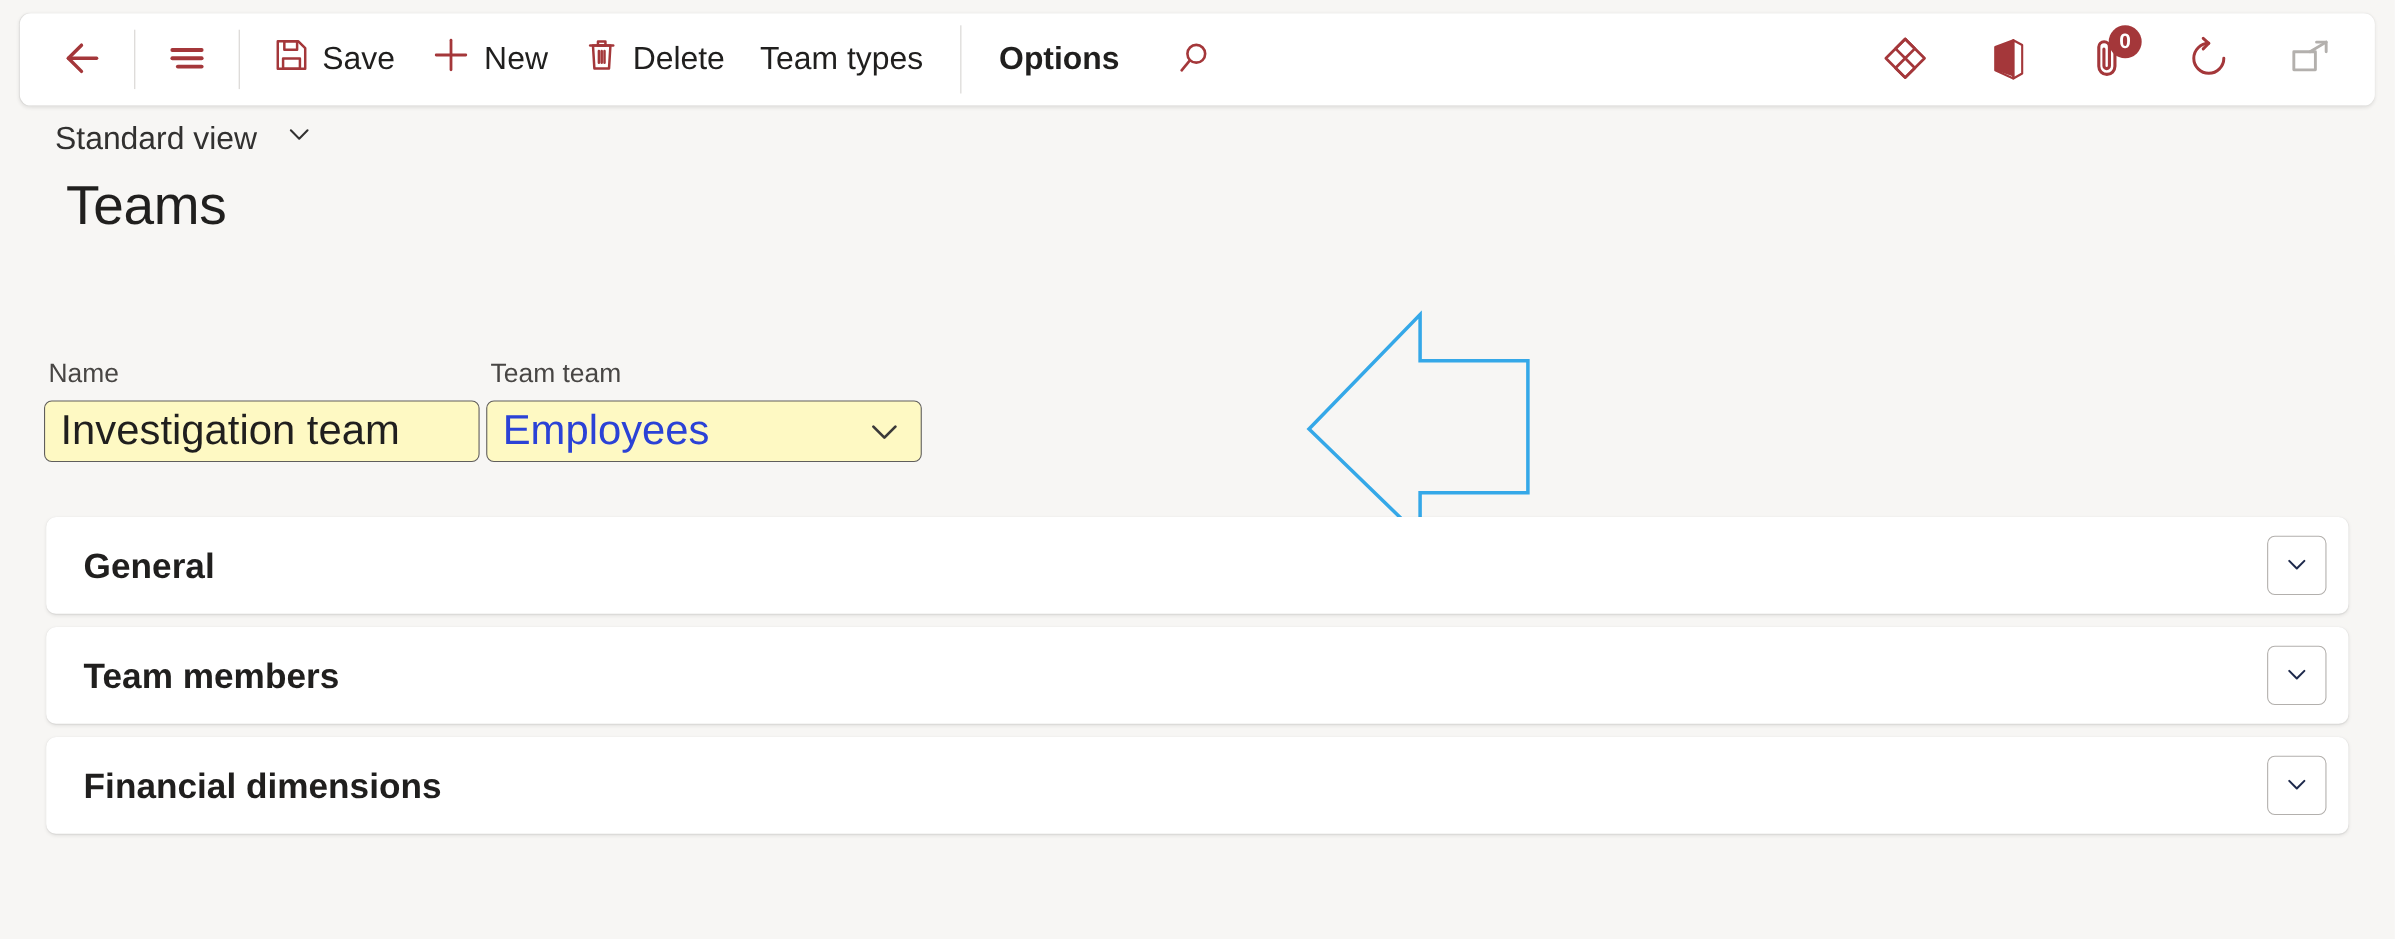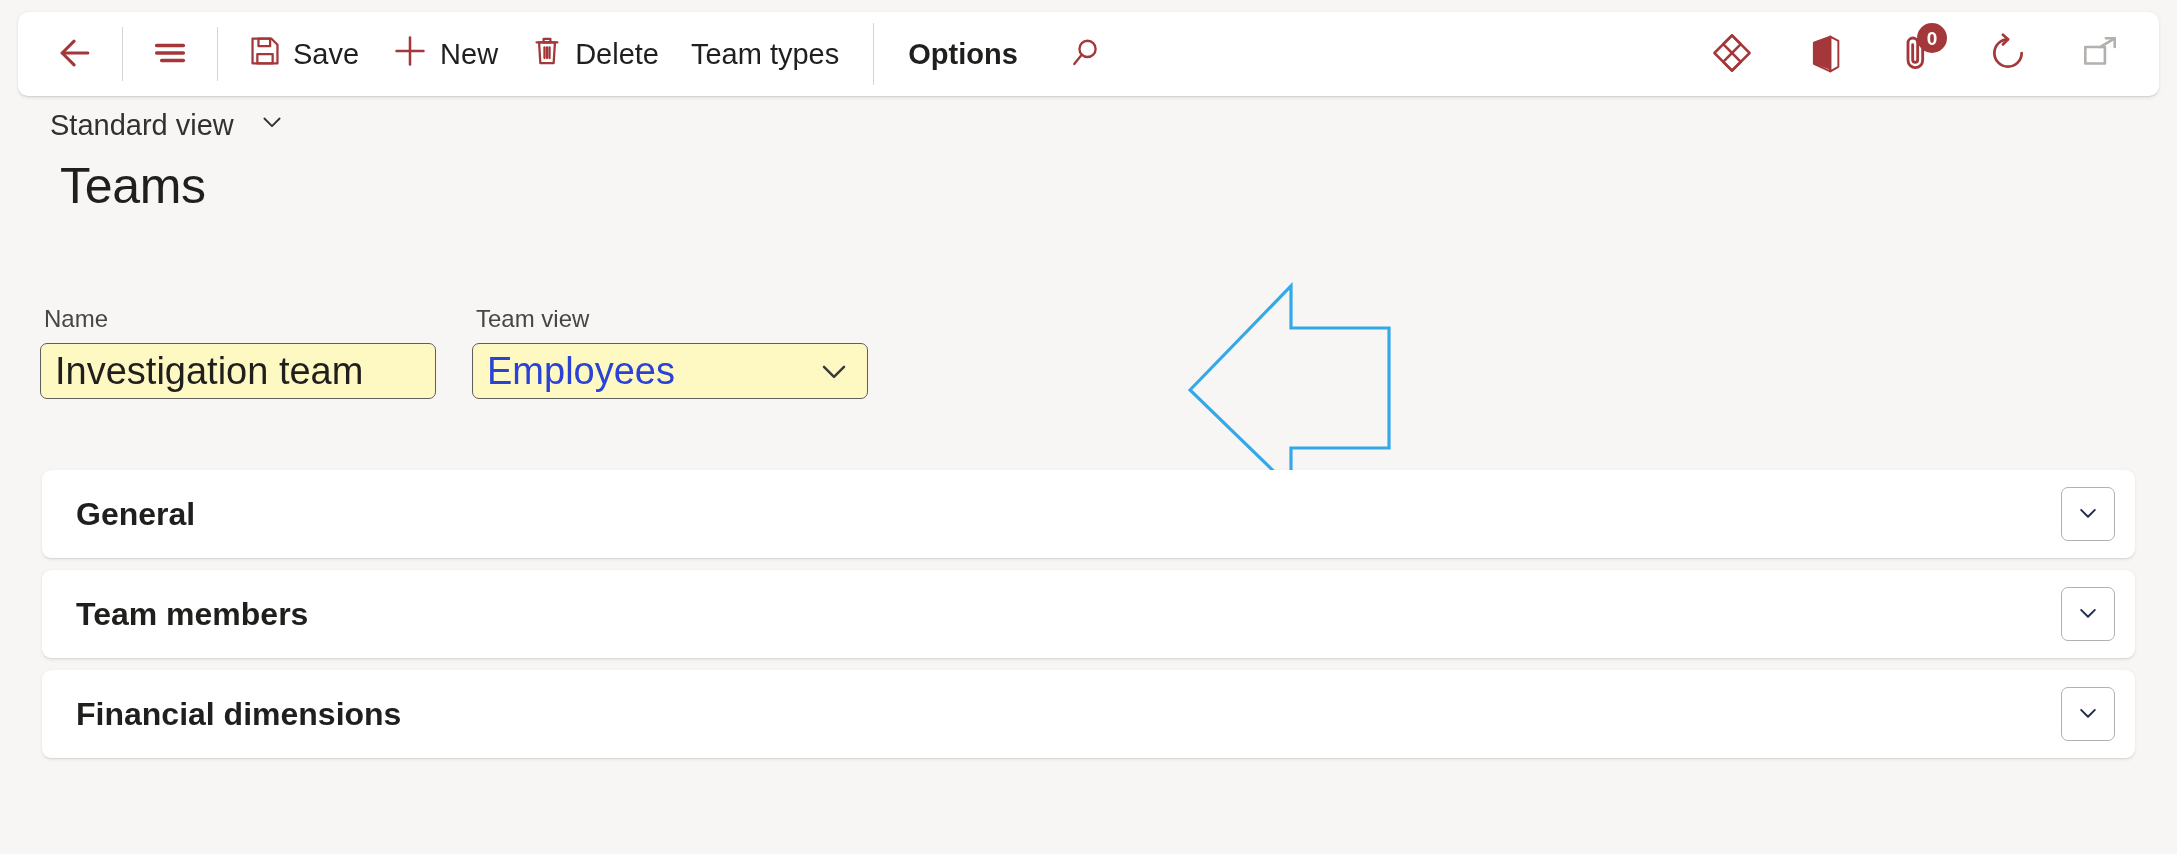--- a/index.html
+++ b/index.html
@@ -83,21 +83,21 @@
     font-size: 29px; color: #323130;
     background: transparent; border: none; cursor: pointer;
     font-family: inherit; padding: 4px 6px; border-radius: 4px;
   }
   .page-title {
     font-size: 50px; font-weight: 400; color: #201f1e;
     margin: 10px 0 0 16px; letter-spacing: -0.3px;
   }
 
   
-  .fields { position: absolute; left: 40px; top: 305px; display: flex; gap: 36px; }
+  .fields { position: absolute; left: 40px; top: 326px; display: flex; gap: 6px; }
   .field { display: flex; flex-direction: column; }
   .field-label {
     font-size: 24px; color: #484644; margin-bottom: 10px; padding-left: 4px;
   }
   .field-input {
     width: 396px; height: 56px;
     border: 1.6px solid #605e5c;
     border-radius: 7px;
     background: #fef9c3;
     font-family: inherit;
@@ -292,21 +292,21 @@
   </div>
 
   <div class="fields">
 
     <div class="field">
       <label class="field-label">Name</label>
       <input class="field-input" type="text" value="Investigation team" style="">
     </div>
 
     <div class="field">
-      <label class="field-label">Team view</label>
+      <label class="field-label">Team team</label>
       <div class="combo">
         <input class="field-input" type="text" value="Employees" style="">
         <span class="combo-chevron">
           <svg width="40" height="40" viewBox="0 0 24 24" fill="none" stroke="#3b3a39" stroke-width="1.5" stroke-linecap="round" stroke-linejoin="round">
             <path d="M6 9.5 12 15.5 18 9.5"></path>
           </svg>
         </span>
       </div>
     </div>
   </div>

